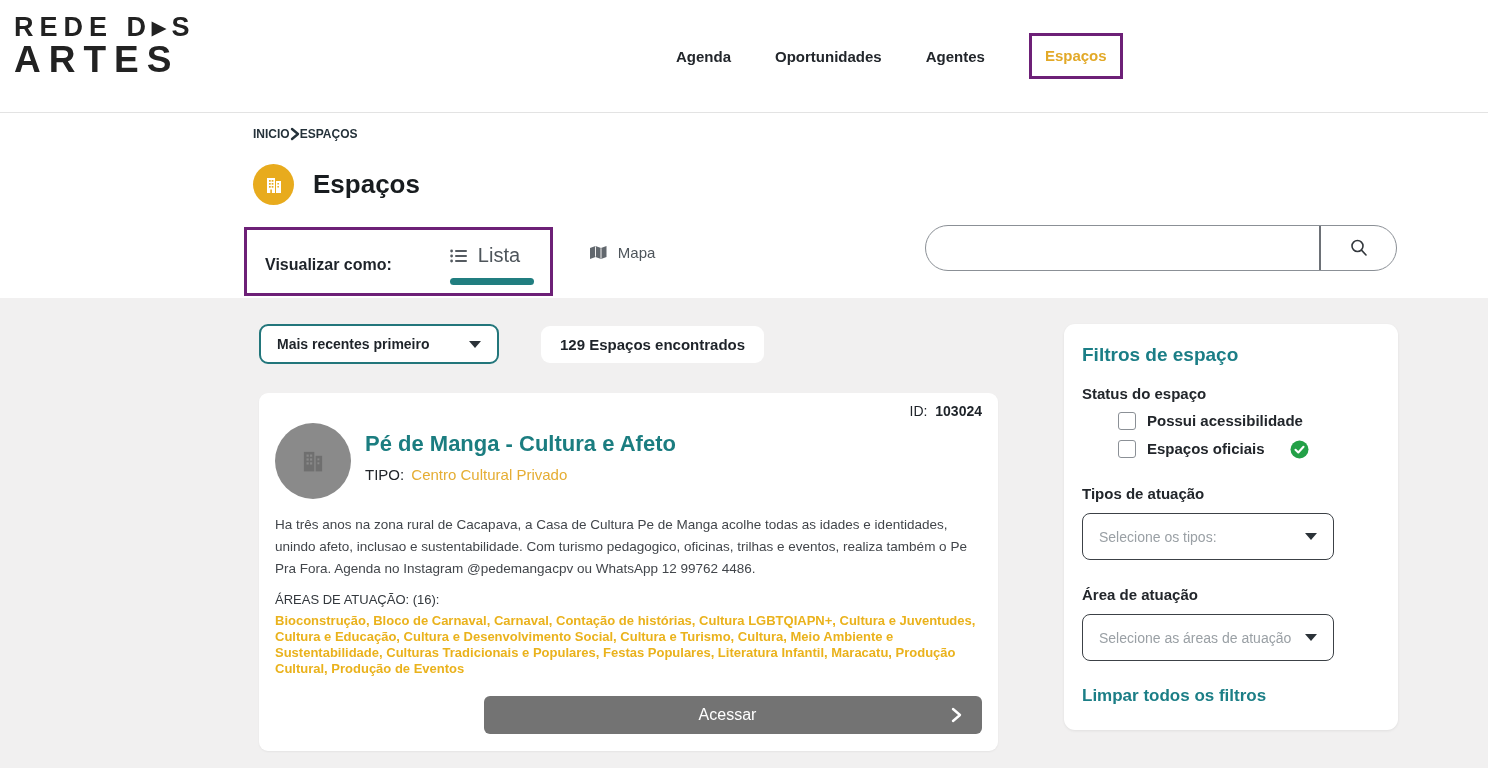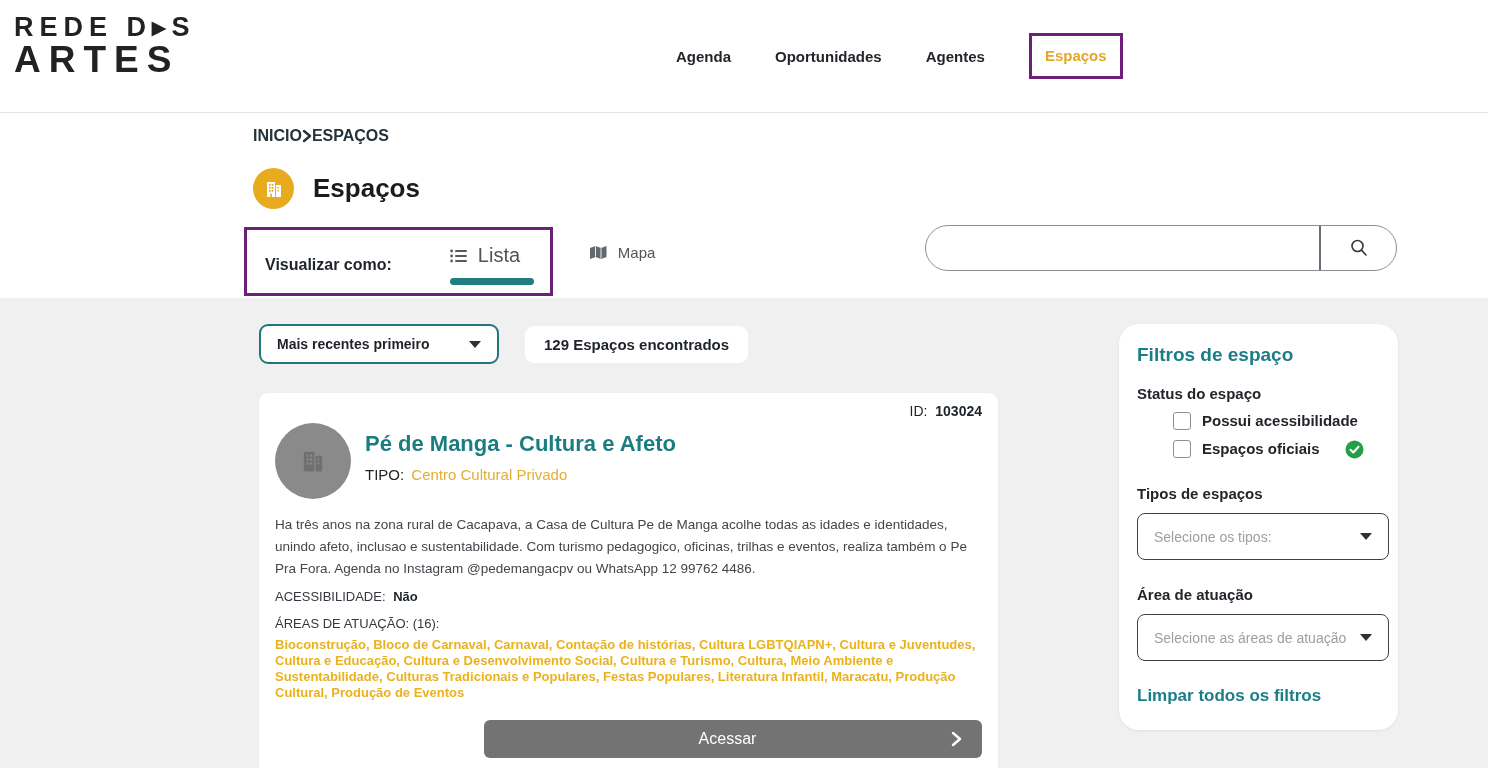--- a/index.html
+++ b/index.html
@@ -11,21 +11,21 @@
   .logo { position:absolute; left:14px; top:12px; cursor:pointer; color:#222; }
   .logo-line1 { font-size:27px; font-weight:800; letter-spacing:6px; line-height:30px; }
   .logo-line2 { font-size:37px; font-weight:800; letter-spacing:8px; line-height:36px; }
   .nav { position:absolute; left:676px; top:0; height:100%; display:flex; align-items:center; gap:44px; }
   .nav-link { font-size:15px; font-weight:700; color:#22262b; cursor:pointer; white-space:nowrap; }
   .nav-espacos-box { border:3px solid #6d2077; padding:11px 13px; }
   .nav-espacos-box .nav-link { color:#e2a928; }
 
   
   .white-band { background:#fff; padding:14px 91px 0 253px; height:185px; position:relative; }
-  .breadcrumb { display:flex; align-items:center; font-size:16px; font-weight:700; color:#25323a; }
+  .breadcrumb { display:flex; align-items:center; font-size:12px; font-weight:700; color:#25323a; }
   .breadcrumb .crumb { cursor:pointer; }
   .title-row { margin-top:23px; display:flex; align-items:center; }
   .title-icon { width:41px; height:41px; border-radius:50%; background:#e8ab1d; display:flex; align-items:center; justify-content:center; }
   .page-title { margin-left:19px; font-size:26px; font-weight:800; color:#181c1f; }
   .create-btn { margin-left:auto; width:178px; height:39px; background:#27797e; border:none; border-radius:6px;
     display:flex; align-items:center; justify-content:center; gap:16px; color:#fff; font-size:16px; font-weight:700; cursor:pointer; }
 
   .toolbar-row { position:absolute; left:7px; right:0; top:114px; padding:0 91px 0 237px; display:flex; align-items:flex-start; }
   .view-box { border:3px solid #6d2077; padding:14px 16px 8px 18px; display:flex; align-items:center; gap:58px; background:#fff; }
   .view-label { font-size:16px; font-weight:700; color:#1e2329; }
@@ -41,42 +41,42 @@
 
   
   .gray-band { padding:26px 90px 0 259px; display:flex; align-items:flex-start; }
   .left-col { width:739px; }
   .sort-row { display:flex; align-items:center; gap:26px; }
   .sort-select { width:240px; height:40px; background:#fff; border:2px solid #22767b; border-radius:9px;
     display:flex; align-items:center; padding:0 16px; cursor:pointer; }
   .sort-select-text { font-size:14px; font-weight:700; color:#1e2329; }
   .caret { width:0; height:0; border-left:6px solid transparent; border-right:6px solid transparent; border-top:7px solid #2b3238; margin-left:auto; }
   .count-badge { background:#fff; border-radius:9px; height:37px; display:flex; align-items:center; padding:0 19px;
-    font-size:15px; font-weight:700; color:#1e2329; }
+    font-size:15px; font-weight:700; color:#1e2329;margin-left:16px; }
 
   .card { margin-top:29px; background:#fff; border-radius:9px; padding:10px 16px 17px 16px; box-shadow:0 1px 2px rgba(0,0,0,.05); }
   .card-id { text-align:right; font-size:14px; color:#1e2329; }
   .card-id b { font-weight:800; }
   .card-head { display:flex; margin-top:4px; }
   .avatar { width:76px; height:76px; border-radius:50%; background:#8a8a8a; flex:none; display:flex; align-items:center; justify-content:center; }
   .card-head-text { margin-left:14px; padding-top:8px; }
   .card-title { font-size:22px; font-weight:800; color:#1b7d80; cursor:pointer; }
   .card-type { margin-top:9px; font-size:15px; color:#22262b; }
   .card-type-value { color:#e5ad33; cursor:pointer; }
   .card-desc { margin-top:15px; font-size:13.5px; line-height:22px; color:#42464b; }
   .card-access { margin-top:9px; font-size:13px; color:#33383d; }
   .card-access b { color:#1e2329; }
   .card-areas-label { margin-top:12px; font-size:13px; color:#33383d; }
   .card-areas { margin-top:6px; font-size:13px; font-weight:700; color:#eab21c; line-height:16px; cursor:pointer; }
   .access-btn { margin-top:19px; margin-left:auto; width:498px; height:38px; background:#737373; border:none; border-radius:6px;
     display:flex; align-items:center; color:#fff; font-size:16px; font-weight:400; cursor:pointer; padding:17px 20px; }
   .access-btn-label { flex:1; text-align:center; }
 
   
-  .sidebar { margin-left:auto; width:279px; background:#fff; border-radius:20px; padding:20px 18px 24px 18px; box-shadow:0 1px 3px rgba(0,0,0,.07); }
+  .sidebar { margin-left:auto; width:334px; background:#fff; border-radius:11px; padding:20px 18px 24px 18px; box-shadow:0 1px 3px rgba(0,0,0,.07); }
   .filters-title { font-size:19px; font-weight:800; color:#1b7e86; }
   .filters-section-label { margin-top:19px; font-size:15px; font-weight:700; color:#22262b; }
   .check-row { margin-top:10px; display:flex; align-items:flex-start; gap:11px; cursor:pointer;padding-left:36px; }
   .checkbox { width:18px; height:18px; border:1px solid #8b9096; border-radius:3px; background:#fff; flex:none; cursor:pointer; }
   .check-label { font-size:15px; font-weight:700; color:#22262b; }
   .select-box { margin-top:11px; width:252px; height:47px; border:1px solid #3c4146; border-radius:8px; background:#fff;
     display:flex; align-items:center; padding:0 16px; cursor:pointer; }
   .select-placeholder { font-size:14px; color:#9aa0a5; }
   .select-box .caret { border-top-color:#2b3238; }
   .clear-link { margin-top:25px; font-size:17px; font-weight:800; color:#1b7e86; cursor:pointer; }
@@ -198,24 +198,20 @@
         </div>
         <div class="card-head-text">
           <div class="card-title">Pé de Manga - Cultura e Afeto</div>
           <div class="card-type">
             <span>TIPO:</span>
             <span class="card-type-value" style="margin-left: 3px;">Centro Cultural Privado</span>
           </div>
         </div>
       </div>
       <p class="card-desc">Ha três anos na zona rural de Cacapava, a Casa de Cultura Pe de Manga acolhe todas as idades e identidades, unindo afeto, inclusao e sustentabilidade. Com turismo pedagogico, oficinas, trilhas e eventos, realiza também o Pe Pra Fora. Agenda no Instagram @pedemangacpv ou WhatsApp 12 99762 4486.</p>
-      <div class="card-access">
-        <span>ACESSIBILIDADE:</span>
-        <b style="margin-left: 4px;">Não</b>
-      </div>
       <div class="card-areas-label">ÁREAS DE ATUAÇÃO: (16):</div>
       <div class="card-areas">Bioconstrução, Bloco de Carnaval, Carnaval, Contação de histórias, Cultura LGBTQIAPN+, Cultura e Juventudes, Cultura e Educação, Cultura e Desenvolvimento Social, Cultura e Turismo, Cultura, Meio Ambiente e Sustentabilidade, Culturas Tradicionais e Populares, Festas Populares, Literatura Infantil, Maracatu, Produção Cultural, Produção de Eventos</div>
       <button class="access-btn">
         <span class="access-btn-label">Acessar</span>
         <svg width="11" height="16" viewBox="0 0 11 16">
           <path d="M2 2 L9 8 L2 14" fill="none" stroke="#fff" stroke-width="2.4" stroke-linecap="round" stroke-linejoin="round"></path>
         </svg>
       </button>
     </div>
   </div>
@@ -230,21 +226,21 @@
     </div>
     <div class="check-row">
       <span class="checkbox"></span>
       <span class="check-label">Espaços oficiais</span>
       <svg width="19" height="19" viewBox="0 0 19 19" style="margin-left:14px;">
         <circle cx="9.5" cy="9.5" r="9" fill="#23a047"></circle>
         <path d="M5.5 9.8 L8.3 12.5 L13.5 6.8" fill="none" stroke="#fff" stroke-width="2.1" stroke-linecap="round" stroke-linejoin="round"></path>
       </svg>
     </div>
 
-    <div class="filters-section-label mt-big">Tipos de espaços</div>
+    <div class="filters-section-label mt-big">Tipos de atuação</div>
     <div class="select-box">
       <span class="select-placeholder">Selecione os tipos:</span>
       <span class="caret"></span>
     </div>
 
     <div class="filters-section-label mt-big">Área de atuação</div>
     <div class="select-box">
       <span class="select-placeholder">Selecione as áreas de atuação</span>
       <span class="caret"></span>
     </div>

